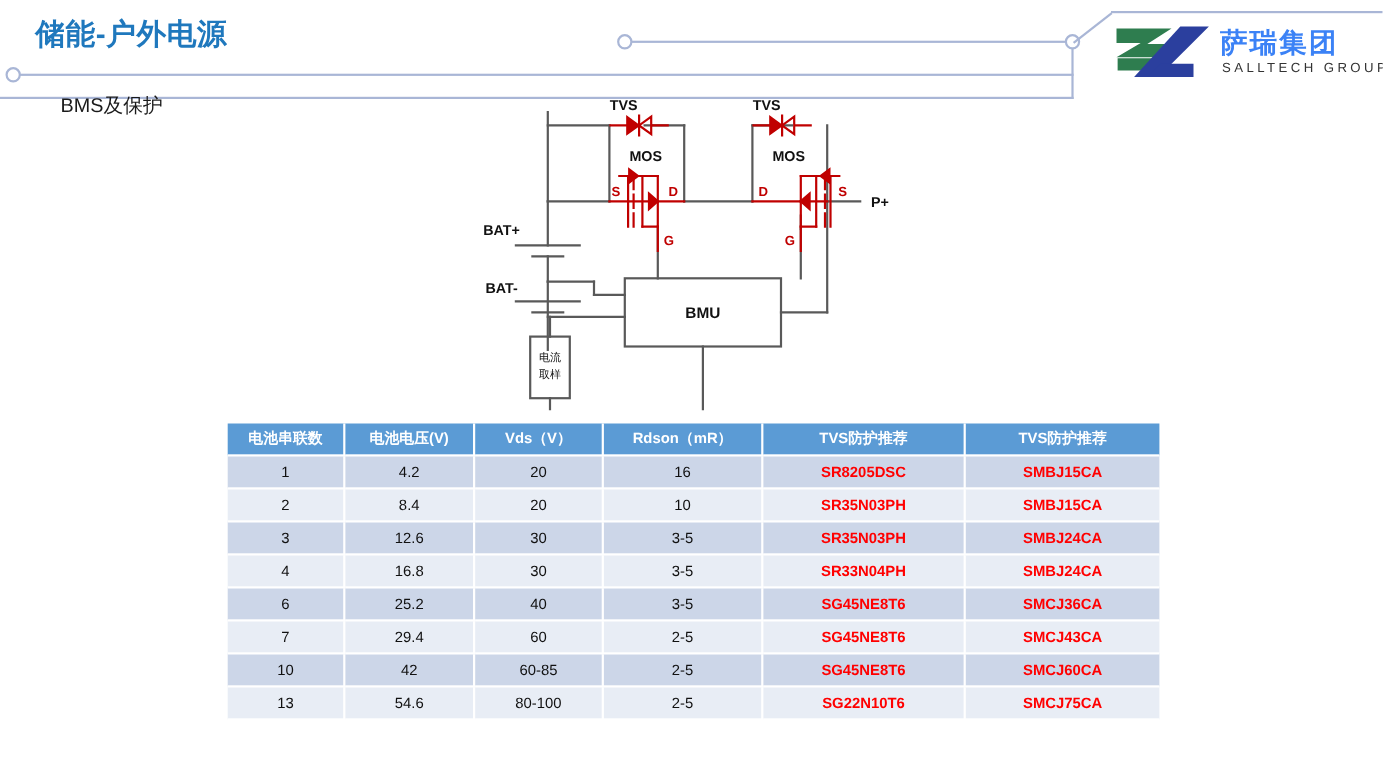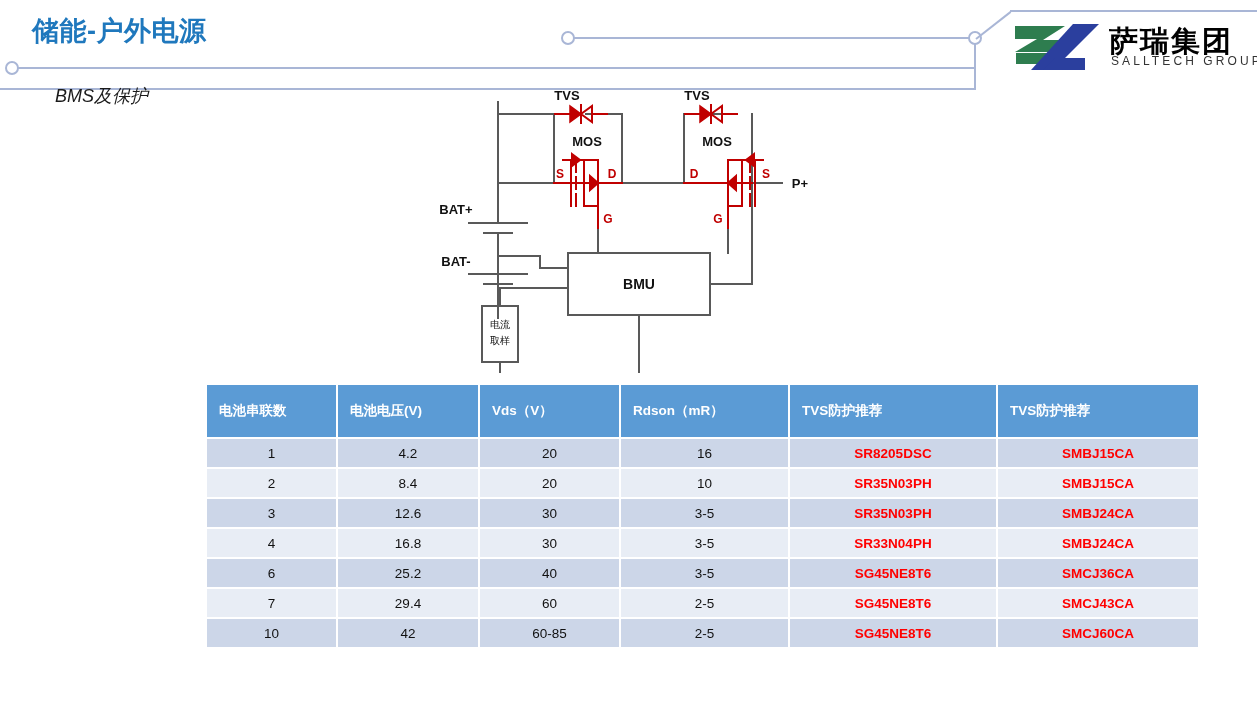--- a/index.html
+++ b/index.html
@@ -18,48 +18,48 @@
   .deco-circle{
     position:absolute;width:14px;height:14px;border-radius:50%;
     border:2px solid #a9b6d6;background:#ffffff;box-sizing:border-box;
   }
   .deco-diag{
     position:absolute;height:2px;background:#a9b6d6;
     transform-origin:0 50%;
   }
   #subtitle{
     position:absolute;left:55px;top:84px;
-    font-size:18px;color:#1a1a1a;white-space:nowrap;font-style:italic;
+    font-size:18px;color:#1a1a1a;white-space:nowrap;
   }
   
   #logo{position:absolute;left:1013px;top:18px;width:236px;height:62px;}
   #logo-mark{position:absolute;left:0;top:4px;width:92px;height:52px;}
   #logo-cn{
     position:absolute;left:96px;top:4px;
-    font-size:29px;font-weight:bold;color:#000000;letter-spacing:2px;
+    font-size:25px;font-weight:bold;color:#3b82f6;letter-spacing:2px;
     white-space:nowrap;
   }
   #logo-en{
     position:absolute;left:98px;top:36px;
     font-size:12px;color:#333333;letter-spacing:3.1px;white-space:nowrap;
   }
   
   #circuit{position:absolute;left:432px;top:88px;width:400px;height:280px;}
   #circuit svg{display:block;}
   .clab{font-family:"Liberation Sans",sans-serif;font-weight:bold;fill:#111111;}
   .clab-red{font-family:"Liberation Sans",sans-serif;font-weight:bold;fill:#c00000;}
   
   #spec-table{
     position:absolute;left:207px;top:385px;width:837px;
     border-collapse:collapse;table-layout:fixed;
   }
   #spec-table th{
     background:#5b9bd5;color:#ffffff;font-size:13.5px;font-weight:bold;
-    height:28px;text-align:left;border-right:2px solid #ffffff;
-    border-bottom:2px solid #ffffff;padding:12px;
+    height:28px;text-align:center;border-right:2px solid #ffffff;
+    border-bottom:2px solid #ffffff;padding:0;
   }
   #spec-table th:last-child{border-right:none;}
   #spec-table td{
     font-size:13.5px;color:#111111;height:28px;text-align:center;
     border-right:2px solid #ffffff;border-bottom:2px solid #ffffff;padding:0;
   }
   #spec-table td:last-child{border-right:none;}
   #spec-table tbody tr:nth-child(odd) td{background:#ccd6e8;}
   #spec-table tbody tr:nth-child(even) td{background:#e8edf5;}
   #spec-table td.part{color:#ff0000;font-weight:bold;}
@@ -284,14 +284,22 @@
         <td class="c5 part">SMCJ43CA</td>
       </tr>
       <tr>
         <td class="c0">10</td>
         <td class="c1">42</td>
         <td class="c2">60-85</td>
         <td class="c3">2-5</td>
         <td class="c4 part">SG45NE8T6</td>
         <td class="c5 part">SMCJ60CA</td>
       </tr>
+      <tr>
+        <td class="c0">13</td>
+        <td class="c1">54.6</td>
+        <td class="c2">80-100</td>
+        <td class="c3">2-5</td>
+        <td class="c4 part">SG22N10T6</td>
+        <td class="c5 part">SMCJ75CA</td>
+      </tr>
     </tbody>
 </table>
 
 </body></html>

